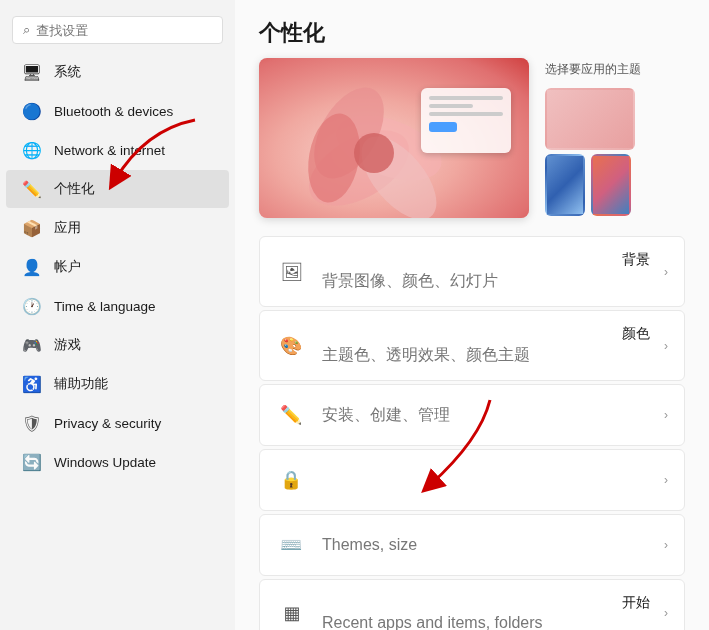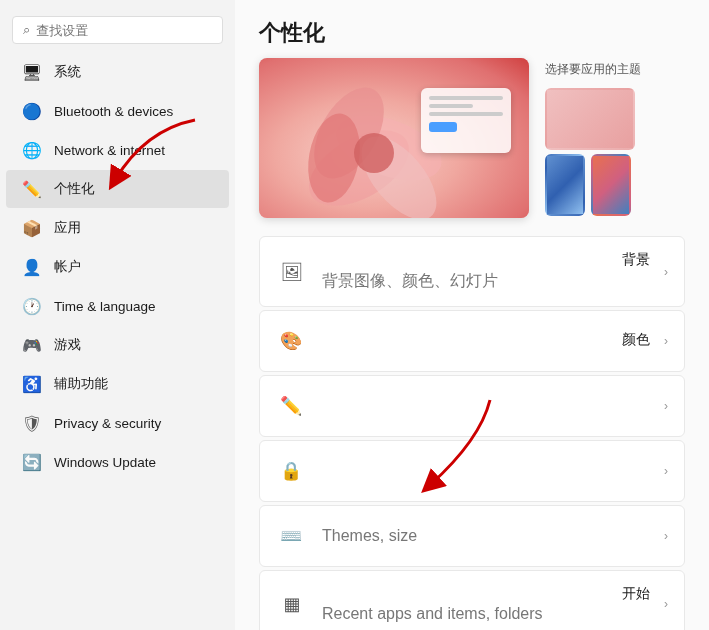--- a/index.html
+++ b/index.html
@@ -357,26 +357,28 @@
     <div class="settings-item-text">
       <div class="settings-item-title">背景</div>
       <div class="settings-item-desc">背景图像、颜色、幻灯片</div>
     </div>
     <span class="settings-item-chevron">›</span>
   </div>
         <div class="settings-item">
     <div class="settings-item-icon">🎨</div>
     <div class="settings-item-text">
       <div class="settings-item-title">颜色</div>
+      <div class="settings-item-desc">主题色、透明效果、颜色主题</div>
     </div>
     <span class="settings-item-chevron">›</span>
   </div>
         <div class="settings-item">
     <div class="settings-item-icon">✏️</div>
     <div class="settings-item-text">
+      <div class="settings-item-desc">安装、创建、管理</div>
     </div>
     <span class="settings-item-chevron">›</span>
   </div>
         <div class="settings-item">
     <div class="settings-item-icon">🔒</div>
     <div class="settings-item-text">
     </div>
     <span class="settings-item-chevron">›</span>
   </div>
         <div class="settings-item">

